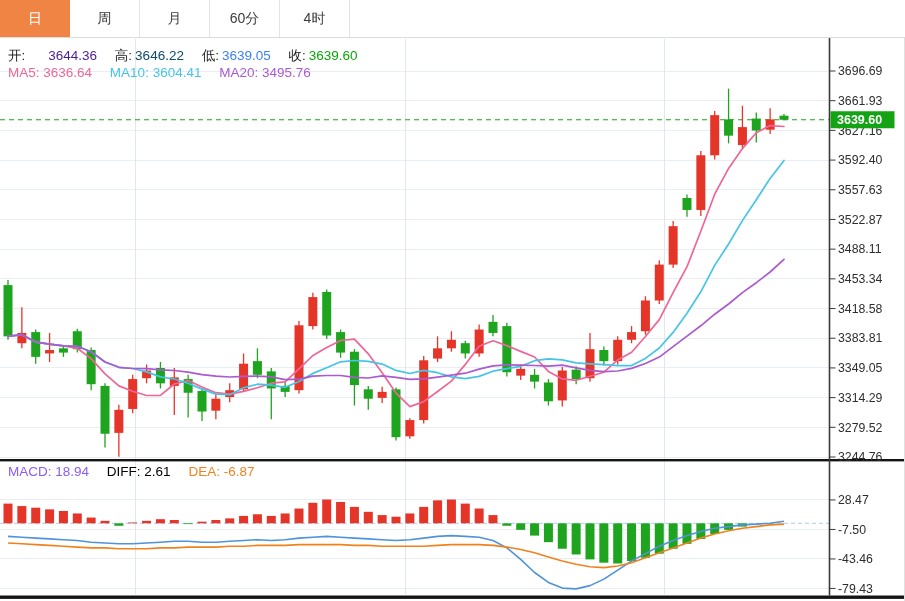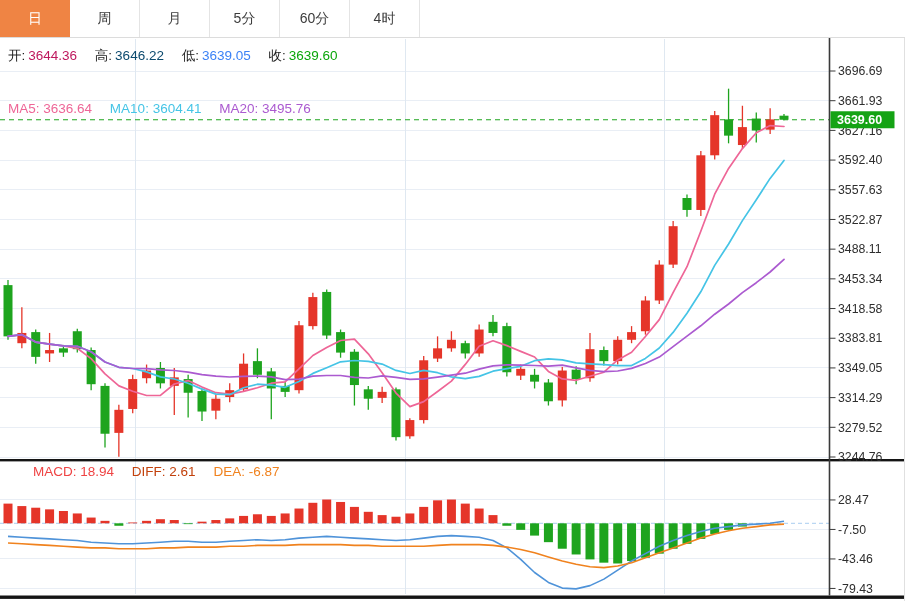--- a/index.html
+++ b/index.html
@@ -9,55 +9,54 @@
   .tabbar{position:absolute;top:0;left:0;width:905px;height:38px;display:flex;
           background:#fff;border-bottom:1px solid #dcdcdc;box-sizing:border-box;z-index:5;}
   .tab{width:70px;height:37px;line-height:37px;text-align:center;font-size:14px;color:#3c3c3c;
        border-right:1px solid #e4e4e4;box-sizing:border-box;cursor:pointer;user-select:none;}
   .tab.active{background:#ef8444;color:#fff;border-right:none;}
   
   .legend-row{position:absolute;left:8px;font-size:13.5px;white-space:nowrap;z-index:4;pointer-events:none;}
   .legend-row .lab{color:#1f1f1f;margin-right:3px;}
   .legend-row .pair{margin-right:14px;}
   #ohlc-row{top:47px;}
-  #ma-row{top:65px;margin-top:36px;}
+  #ma-row{top:65px;}
   #macd-row{top:464px;}
   svg{position:absolute;top:0;left:0;z-index:1;}
   text{font-family:"Liberation Sans",sans-serif;}
 </style>
 </head>
 <body>
 
 <div id="app">
 
   <div class="tabbar">
     <div class="tab active">日</div>
     <div class="tab">周</div>
     <div class="tab">月</div>
-    <div class="tab">5分</div>
     <div class="tab">60分</div>
     <div class="tab">4时</div>
   </div>
 
   <div class="legend-row" id="ohlc-row">
-    <span class="pair"><span class="lab">开:</span><span style="color: #be185d;">3644.36</span></span>
+    <span class="pair"><span class="lab">开:</span><span style="color: #4c1d95; margin-left: 20px;">3644.36</span></span>
     <span class="pair"><span class="lab">高:</span><span style="color: #0c4a6e;">3646.22</span></span>
     <span class="pair"><span class="lab">低:</span><span style="color: #3b82f6;">3639.05</span></span>
     <span class="pair"><span class="lab">收:</span><span style="color: rgb(10, 166, 10);">3639.60</span></span>
   </div>
 
   <div class="legend-row" id="ma-row">
     <span class="pair" style="color: rgb(238, 102, 151);"><span>MA5:</span> <span>3636.64</span></span>
     <span class="pair" style="color: rgb(69, 196, 230);"><span>MA10:</span> <span>3604.41</span></span>
     <span class="pair" style="color: rgb(171, 90, 208);"><span>MA20:</span> <span>3495.76</span></span>
   </div>
 
   <div class="legend-row" id="macd-row">
-    <span class="pair" style="color: #ef4444; margin-left: 25px;"><span>MACD:</span> <span>18.94</span></span>
-    <span class="pair" style="color: #c2410c;"><span>DIFF:</span> <span>2.61</span></span>
+    <span class="pair" style="color: #8b5cf6;"><span>MACD:</span> <span>18.94</span></span>
+    <span class="pair" style="color: #000000;"><span>DIFF:</span> <span>2.61</span></span>
     <span class="pair" style="color: rgb(240, 130, 30);"><span>DEA:</span> <span>-6.87</span></span>
   </div>
 
   <svg id="chart" width="905" height="601" viewBox="0 0 905 601">
       <g shape-rendering="crispEdges">
         <line x1="0" y1="71" x2="829.5" y2="71" stroke="#e9eef5" stroke-width="1"></line>
         <line x1="0" y1="100.68902263624918" x2="829.5" y2="100.68902263624918" stroke="#e9eef5" stroke-width="1"></line>
         <line x1="0" y1="130.3865864182508" x2="829.5" y2="130.3865864182508" stroke="#e9eef5" stroke-width="1"></line>
         <line x1="0" y1="160.07560905449958" x2="829.5" y2="160.07560905449958" stroke="#e9eef5" stroke-width="1"></line>
         <line x1="0" y1="189.77317283650123" x2="829.5" y2="189.77317283650123" stroke="#e9eef5" stroke-width="1"></line>

